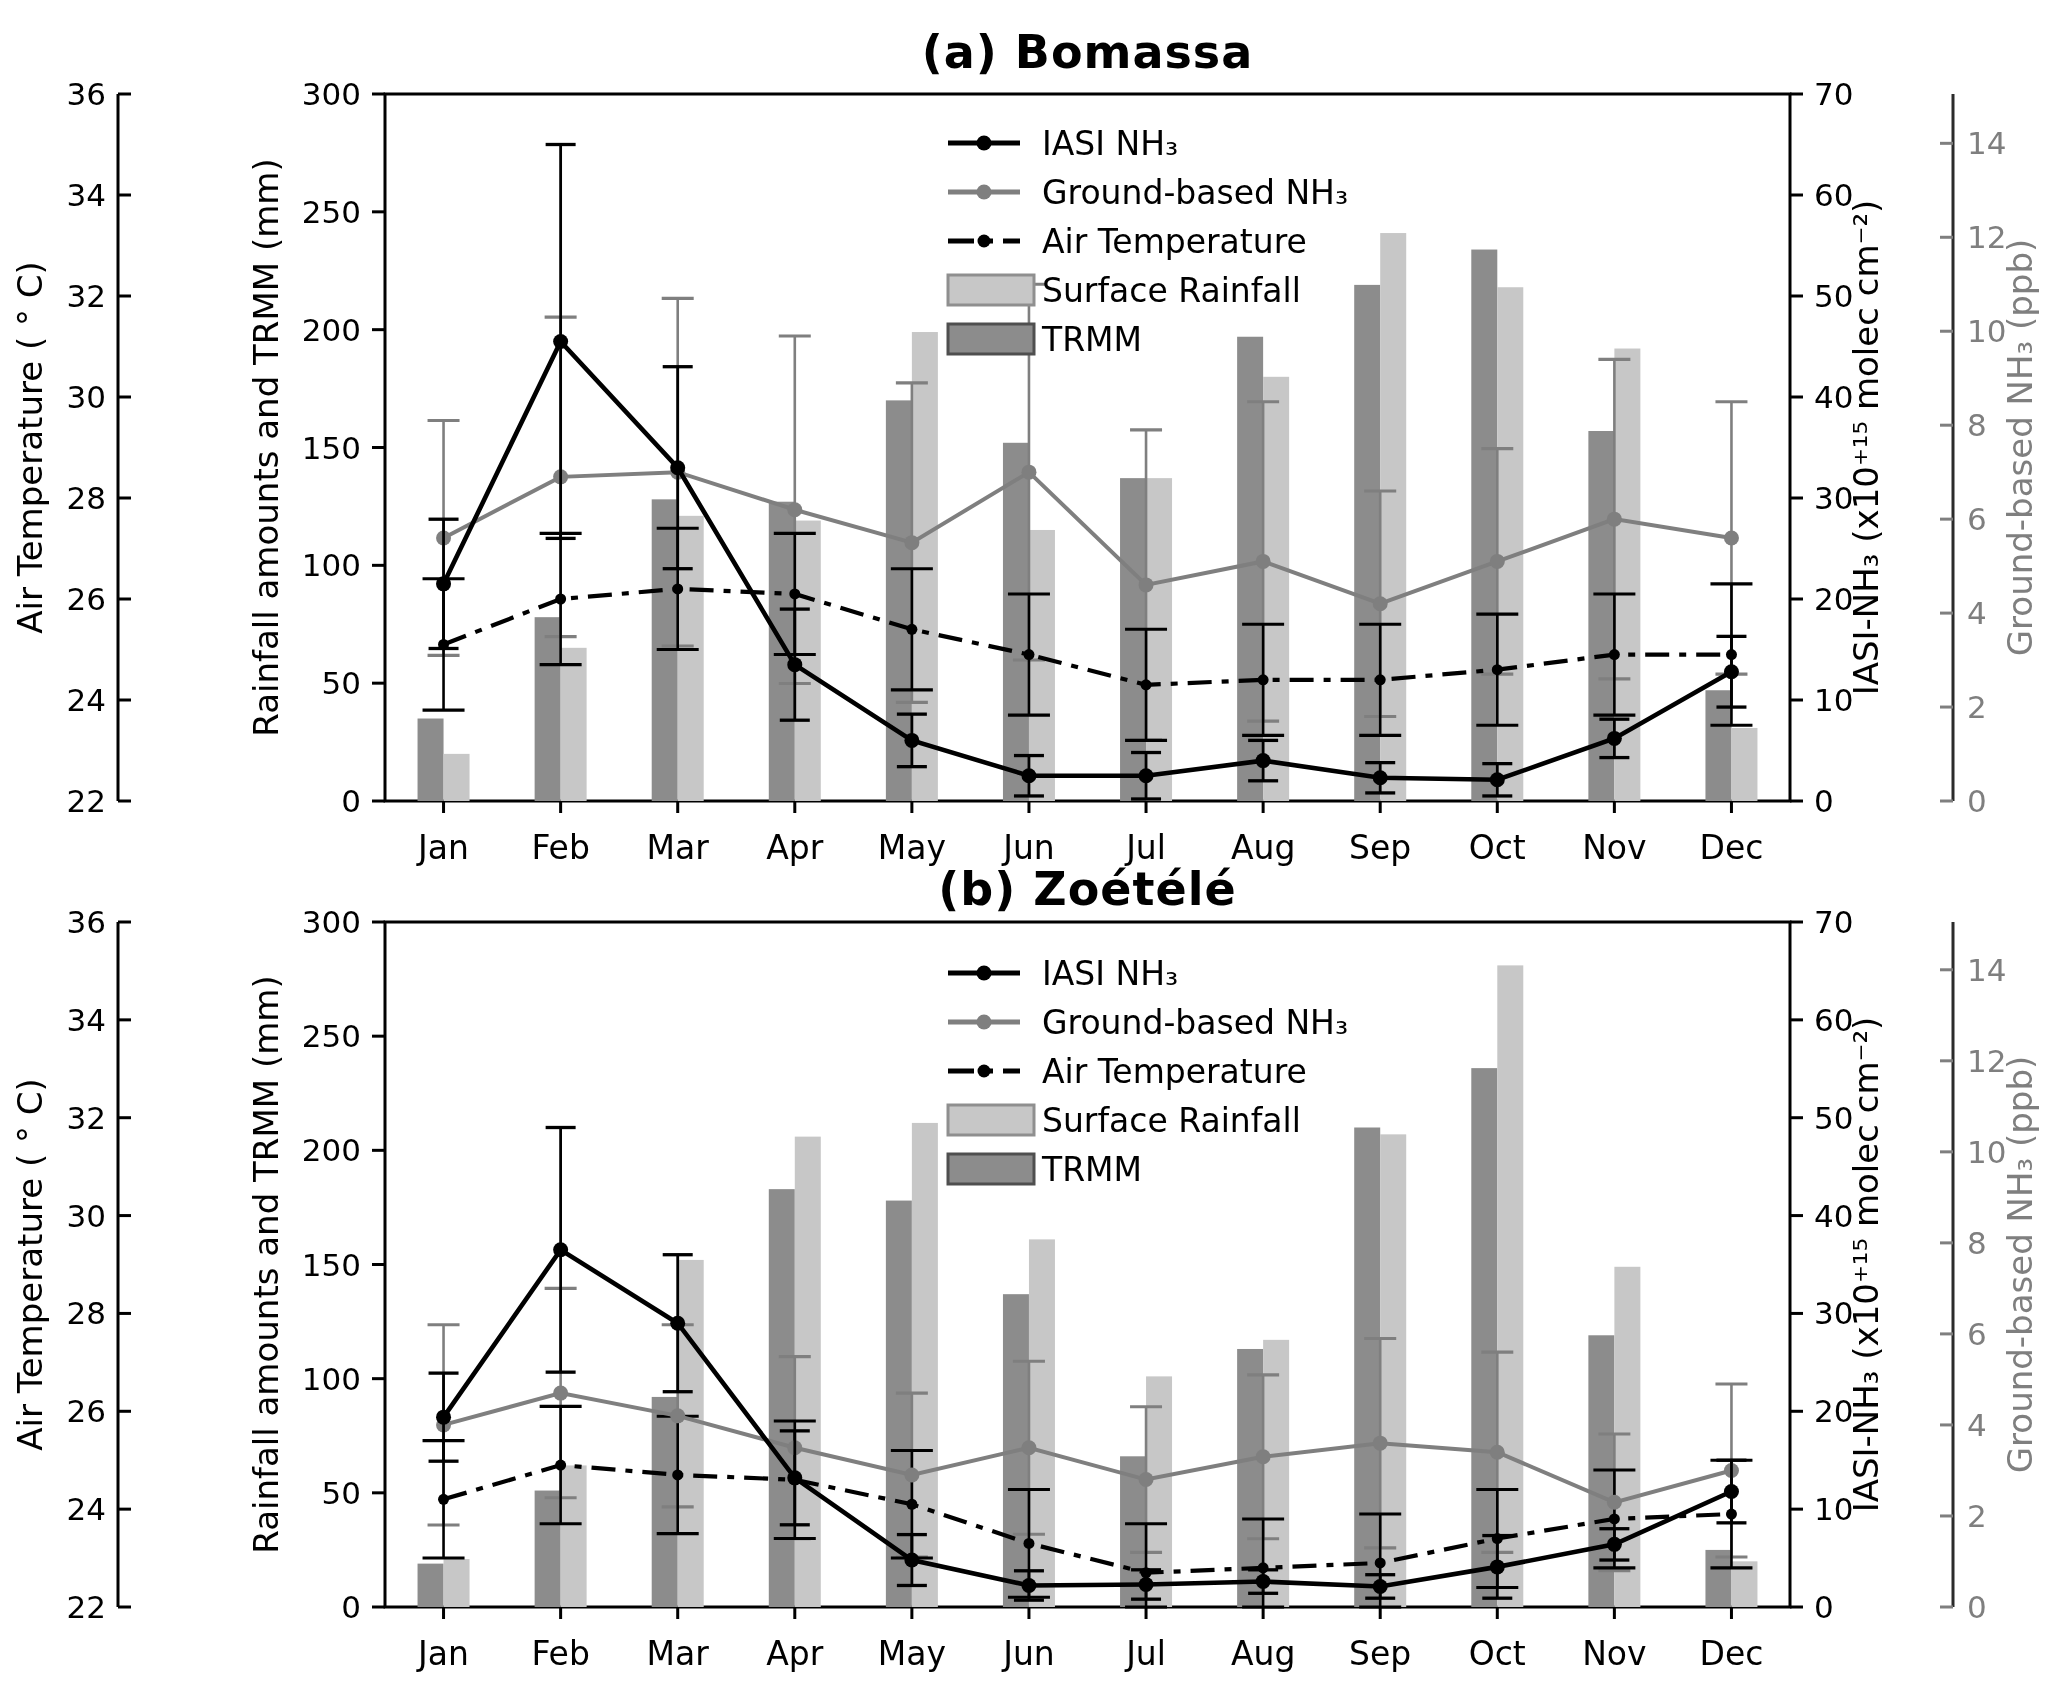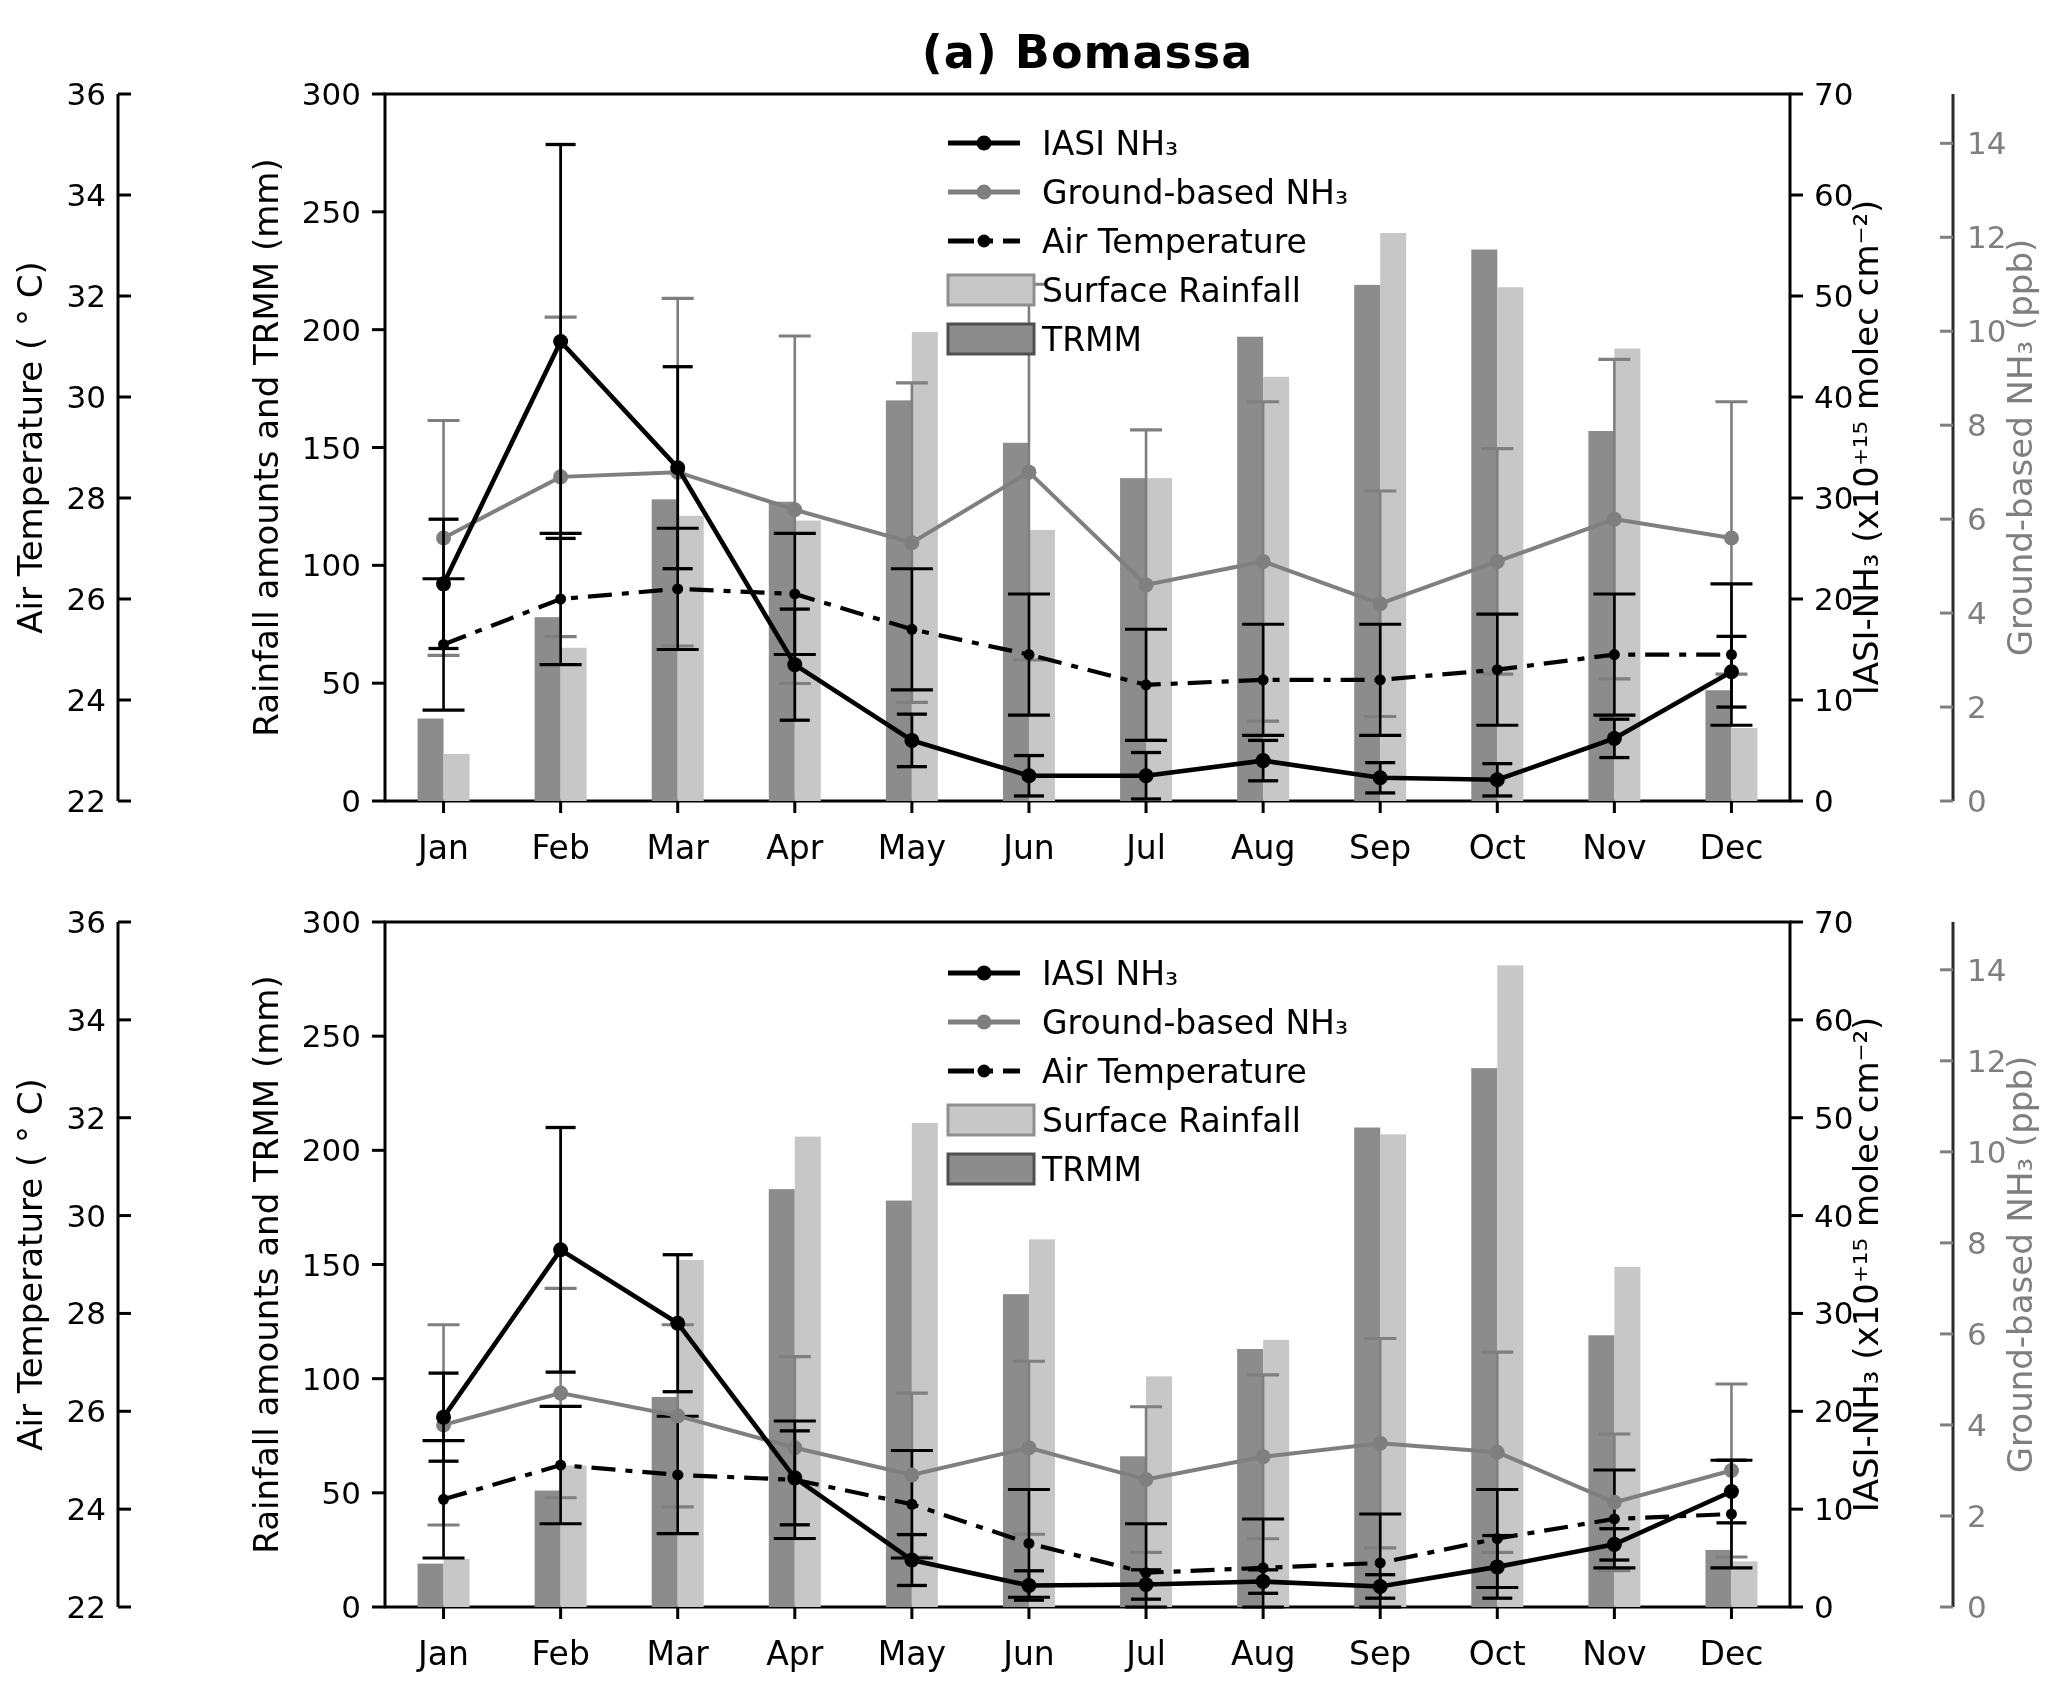--- a/index.html
+++ b/index.html
@@ -297,20 +297,21 @@
       <line x1="948" y1="225" x2="1020" y2="225" stroke="#000000" stroke-width="5" stroke-dasharray="26 10 9 10"></line>
       <circle cx="984" cy="225" r="6.5" fill="#000000"></circle>
       <text x="1042" y="237" font-size="33" text-anchor="start" fill="#000" font-family="&quot;DejaVu Sans&quot;,&quot;Liberation Sans&quot;,sans-serif">Air Temperature</text>
       <rect x="948" y="259" width="86" height="30" fill="#c7c7c7" stroke="#8f8f8f" stroke-width="3"></rect>
       <text x="1042" y="286" font-size="33" text-anchor="start" fill="#000" font-family="&quot;DejaVu Sans&quot;,&quot;Liberation Sans&quot;,sans-serif">Surface Rainfall</text>
       <rect x="948" y="308" width="86" height="30" fill="#8c8c8c" stroke="#4f4f4f" stroke-width="3"></rect>
       <text x="1042" y="335" font-size="33" text-anchor="start" fill="#000" font-family="&quot;DejaVu Sans&quot;,&quot;Liberation Sans&quot;,sans-serif">TRMM</text>
     </svg>
 </div>
 <div class="panel" id="panel-b-wrap">
+  <div class="panel-title" id="title-b">(b) Zoétélé</div>
   <svg id="panel-b" width="2067" height="845" viewBox="0 0 2067 845" xmlns="http://www.w3.org/2000/svg">
       <rect x="385" y="77" width="1405" height="685" fill="none" stroke="#000" stroke-width="3"></rect>
       <rect x="417.5416666666667" y="718.6166666666667" width="26" height="43.383333333333326" fill="#8c8c8c"></rect>
       <rect x="534.625" y="645.55" width="26" height="116.45000000000005" fill="#8c8c8c"></rect>
       <rect x="651.7083333333333" y="551.9333333333334" width="26" height="210.0666666666666" fill="#8c8c8c"></rect>
       <rect x="768.7916666666667" y="344.15000000000003" width="26" height="417.84999999999997" fill="#8c8c8c"></rect>
       <rect x="885.875" y="355.56666666666666" width="26" height="406.43333333333334" fill="#8c8c8c"></rect>
       <rect x="1002.9583333333335" y="449.18333333333334" width="26" height="312.81666666666666" fill="#8c8c8c"></rect>
       <rect x="1120.0416666666665" y="611.3" width="26" height="150.70000000000005" fill="#8c8c8c"></rect>
       <rect x="1237.125" y="503.98333333333335" width="26" height="258.01666666666665" fill="#8c8c8c"></rect>

